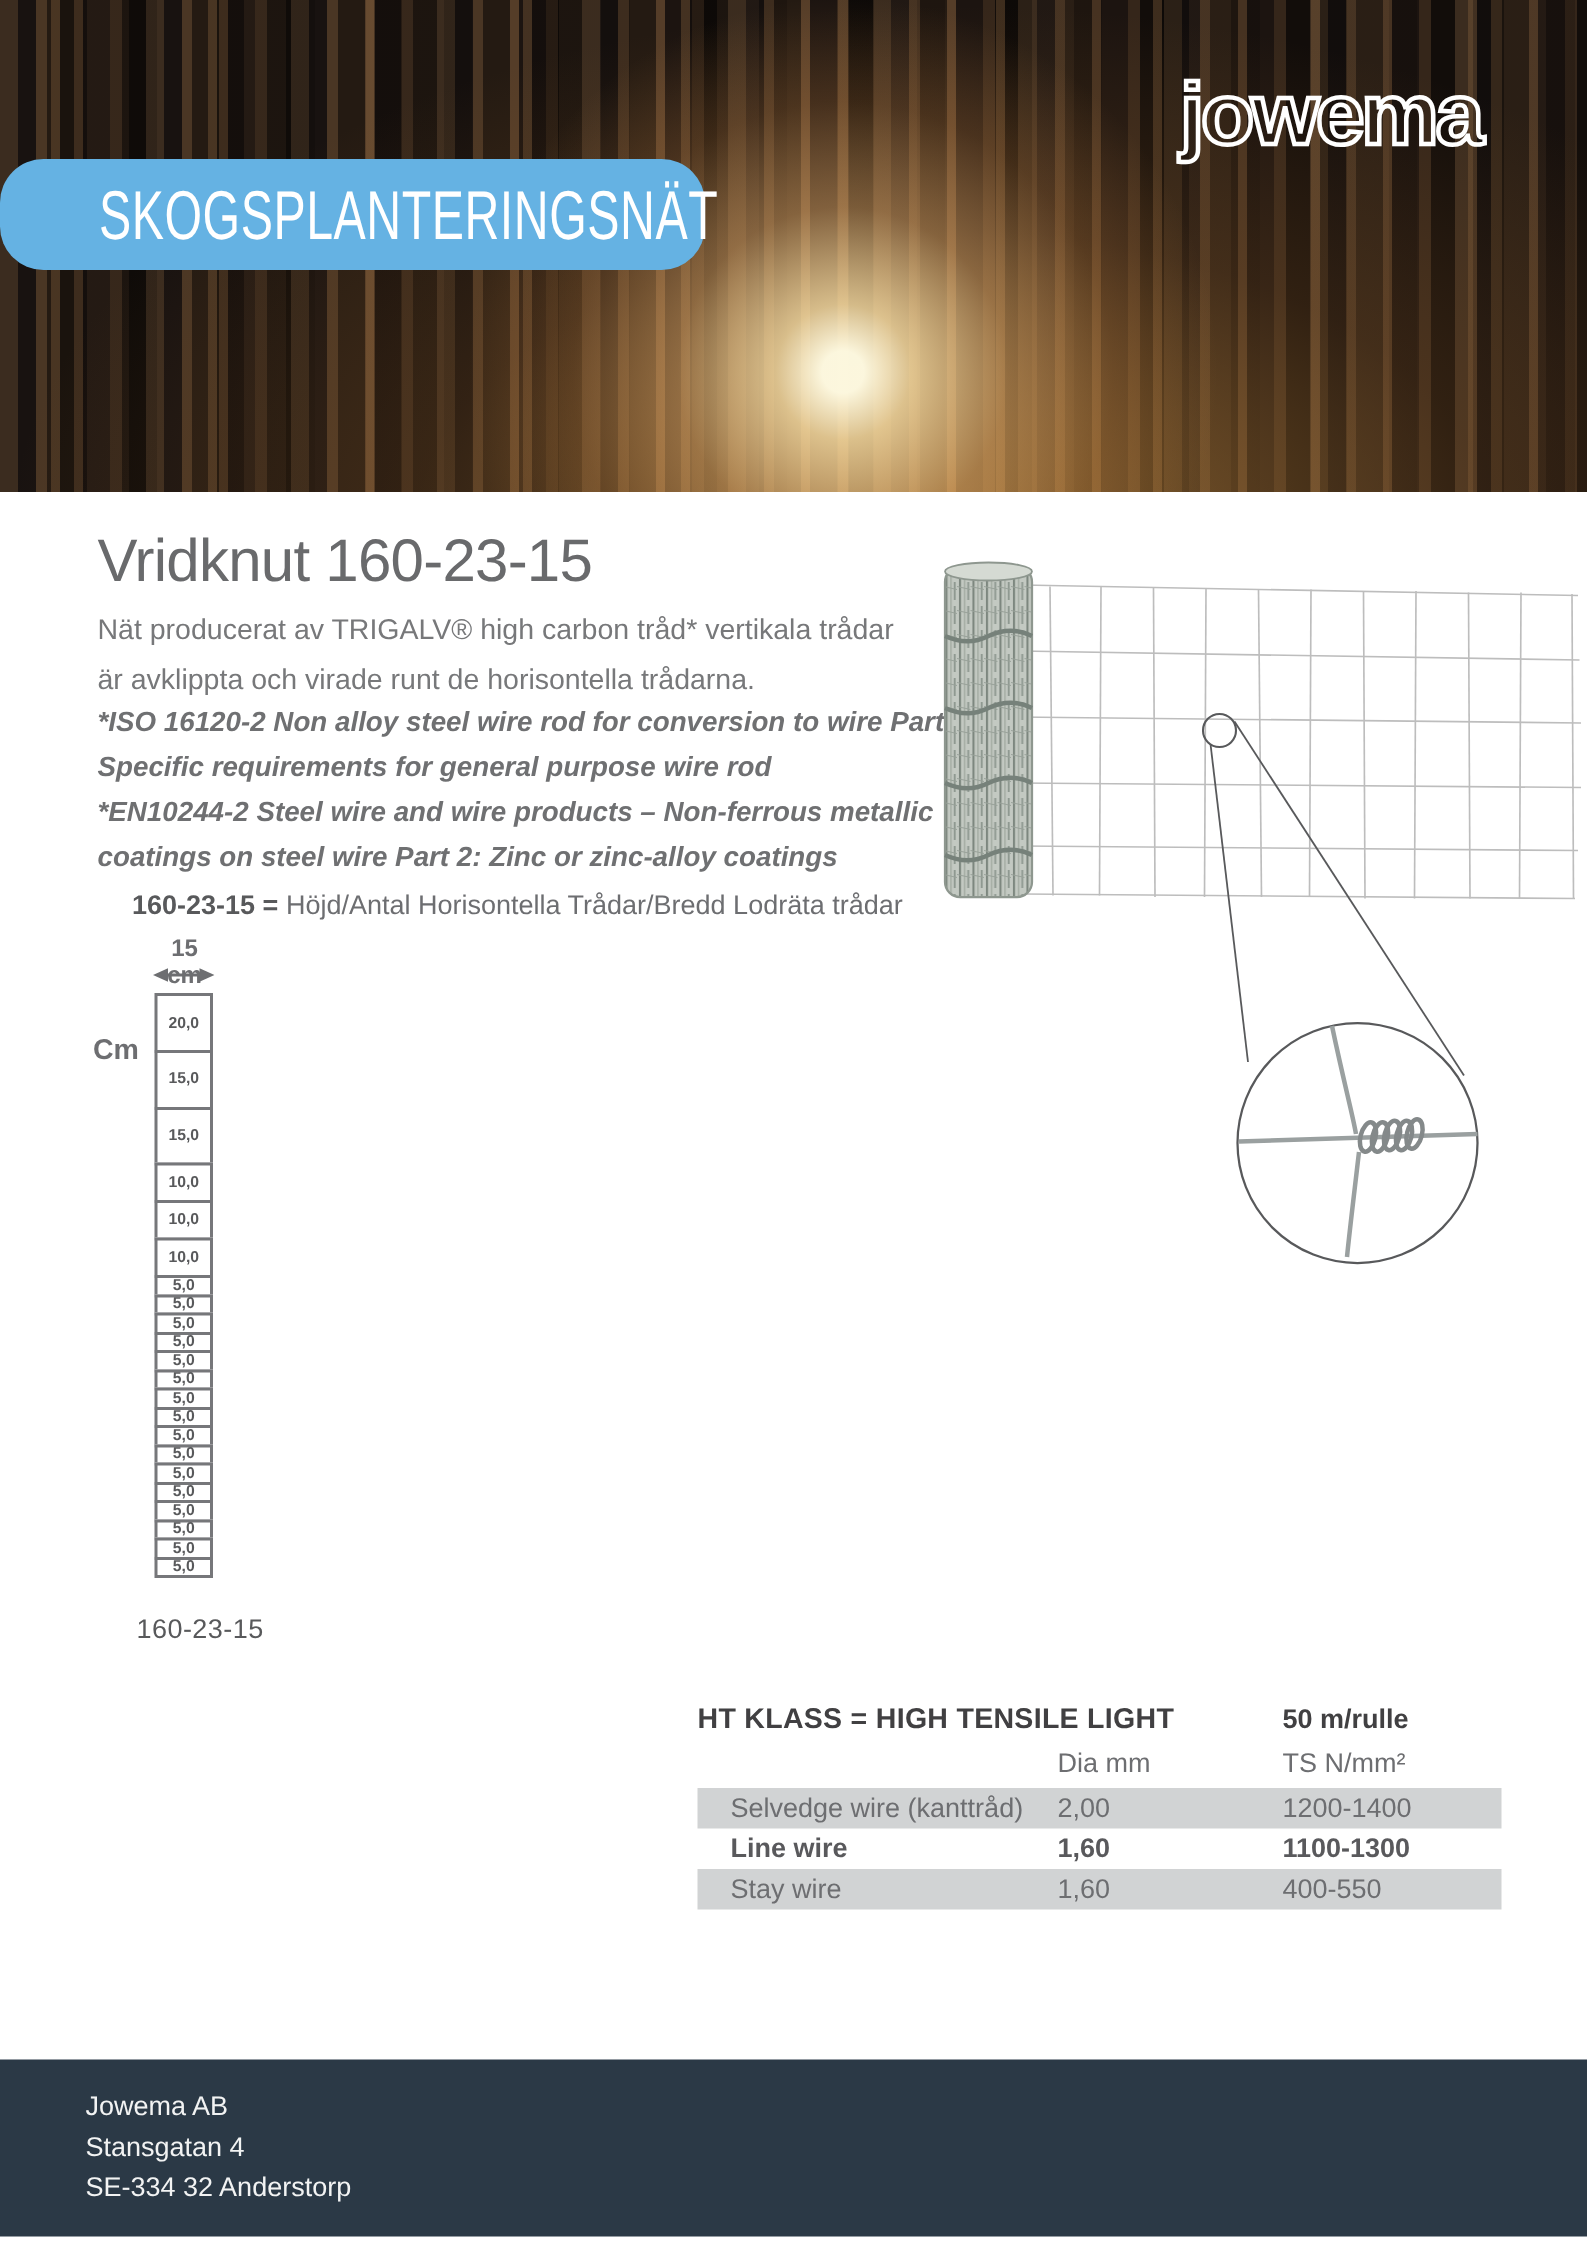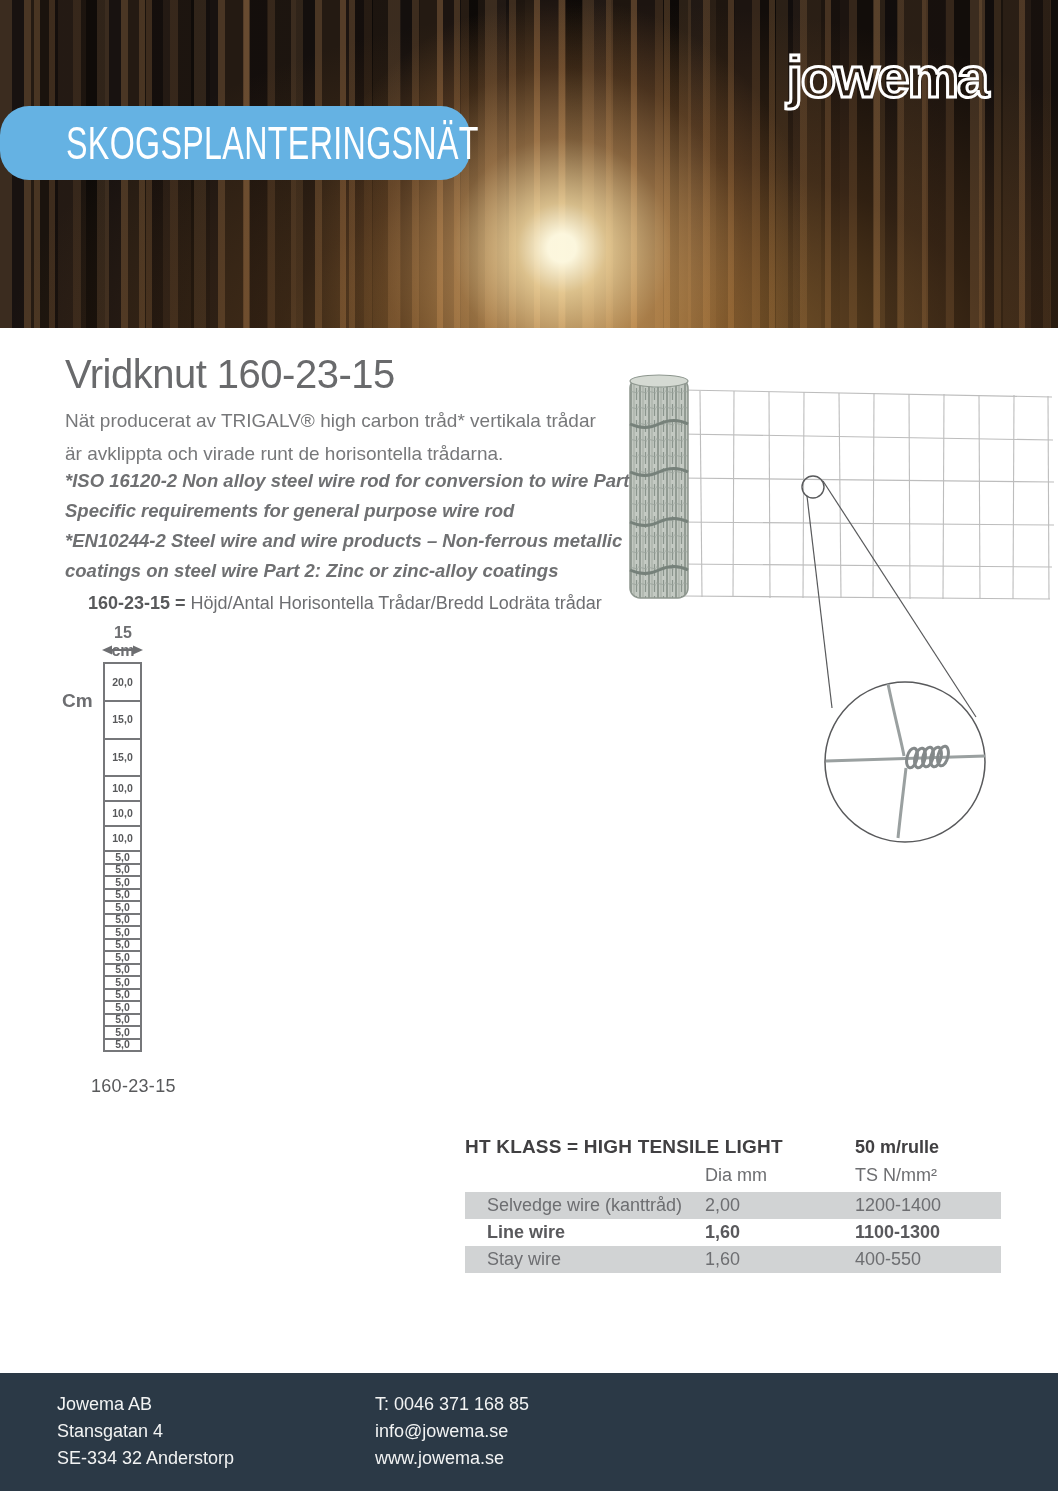--- a/index.html
+++ b/index.html
@@ -306,20 +306,15 @@
         </div>
       </div>
   </div>
 
   <div class="footer">
     <div class="col address">
         <div>Jowema AB</div>
         <div>Stansgatan 4</div>
         <div>SE-334 32 Anderstorp</div>
       </div>
-    <div class="col contact">
-        <div>T: 0046 371 168 85</div>
-        <div>info@jowema.se</div>
-        <div>www.jowema.se</div>
-      </div>
   </div>
 
 </div>
 
 </body></html>

